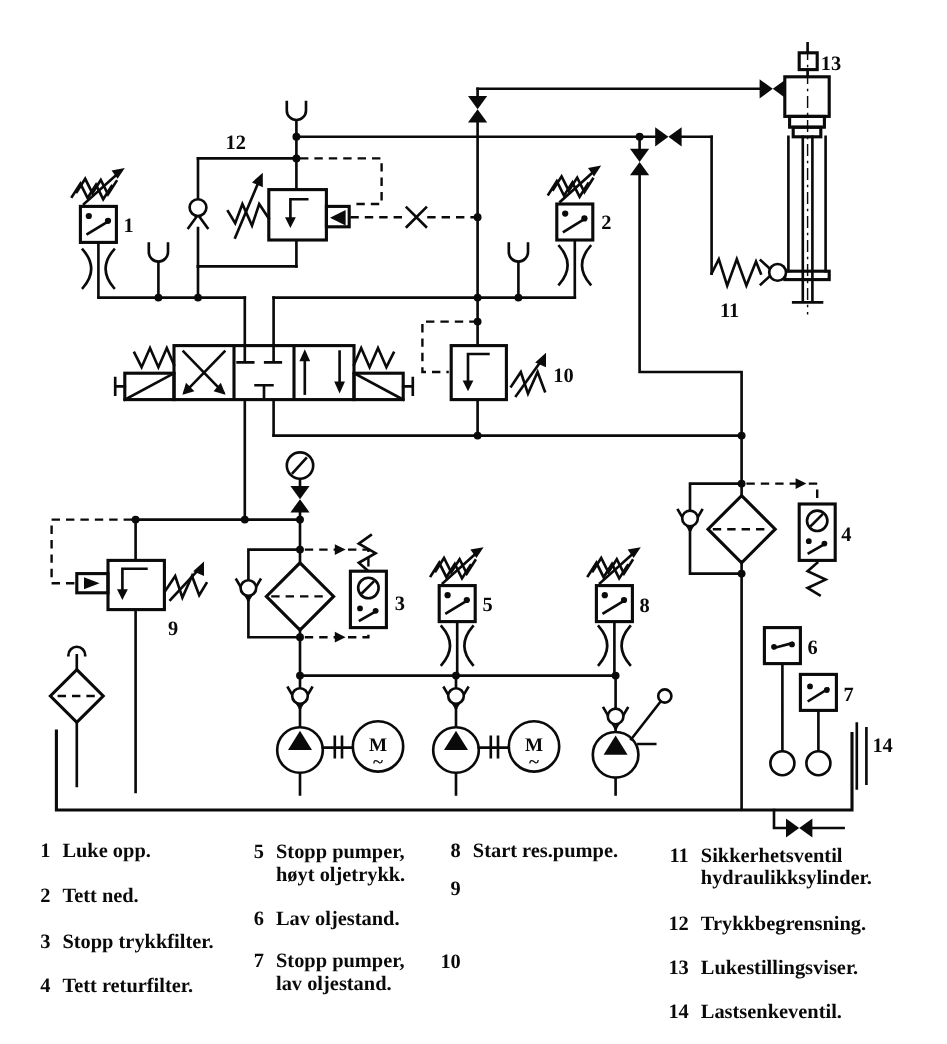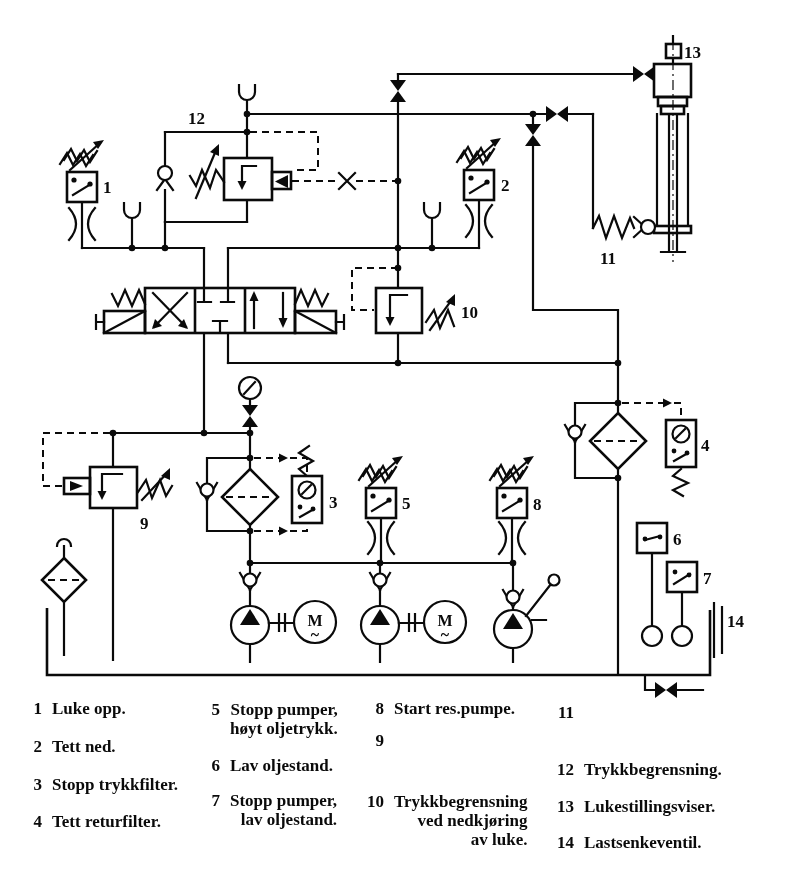--- a/index.html
+++ b/index.html
@@ -11,21 +11,21 @@
   .d{stroke:#0a0a0a;fill:none;stroke-width:2;stroke-dasharray:7 5;}
   .dd{stroke:#0a0a0a;fill:none;stroke-width:1.2;stroke-dasharray:10 4 2 4;}
   .f{fill:#0a0a0a;stroke:none;}
   .sw{fill:#fff;stroke:#0a0a0a;stroke-width:2.2;}
   .j{fill:#0a0a0a;}
   .lbl{font:700 17px "Liberation Serif",serif;fill:#0a0a0a;}
   .mtxt{font:700 16px "Liberation Serif",serif;fill:#0a0a0a;text-anchor:middle;}
   
   .li{position:absolute;display:flex;gap:10px;font-size:17px;font-weight:700;color:#0a0a0a;line-height:19px;}
   .num{display:inline-block;min-width:24px;text-align:right;}
-  .ln{display:block;text-align:right;}
+  .ln{display:block;}
 </style>
 </head>
 <body>
 
 <div id="page">
 <svg width="789" height="700" viewBox="0 0 789 700">
   <defs>
     <g id="bt">
       <polygon class="f" points="-8,-11 8,-11 0,0"></polygon>
       <polygon class="f" points="-8,11 8,11 0,0"></polygon>
@@ -401,29 +401,28 @@
     <span class="num">8</span>
     <span class="txt">
           <span class="ln">Start res.pumpe.</span>
         </span>
   </div>
   <div class="li" style="left:360px;top:731px;">
     <span class="num">9</span>
   </div>
   <div class="li" style="left:360px;top:792px;">
     <span class="num">10</span>
-    <span class="txt">
-      <span class="ln">Trykkbegrensning</span>
-      <span class="ln">ved nedkjøring</span>
-      <span class="ln">av luke.</span>
-    </span>
   </div>
 
   <div class="li" style="left:550px;top:703px;">
     <span class="num">11</span>
+    <span class="txt">
+      <span class="ln">Sikkerhetsventil</span>
+      <span class="ln">hydraulikksylinder.</span>
+    </span>
   </div>
   <div class="li" style="left:550px;top:760px;">
     <span class="num">12</span>
     <span class="txt">
           <span class="ln">Trykkbegrensning.</span>
         </span>
   </div>
   <div class="li" style="left:550px;top:797px;">
     <span class="num">13</span>
     <span class="txt">

